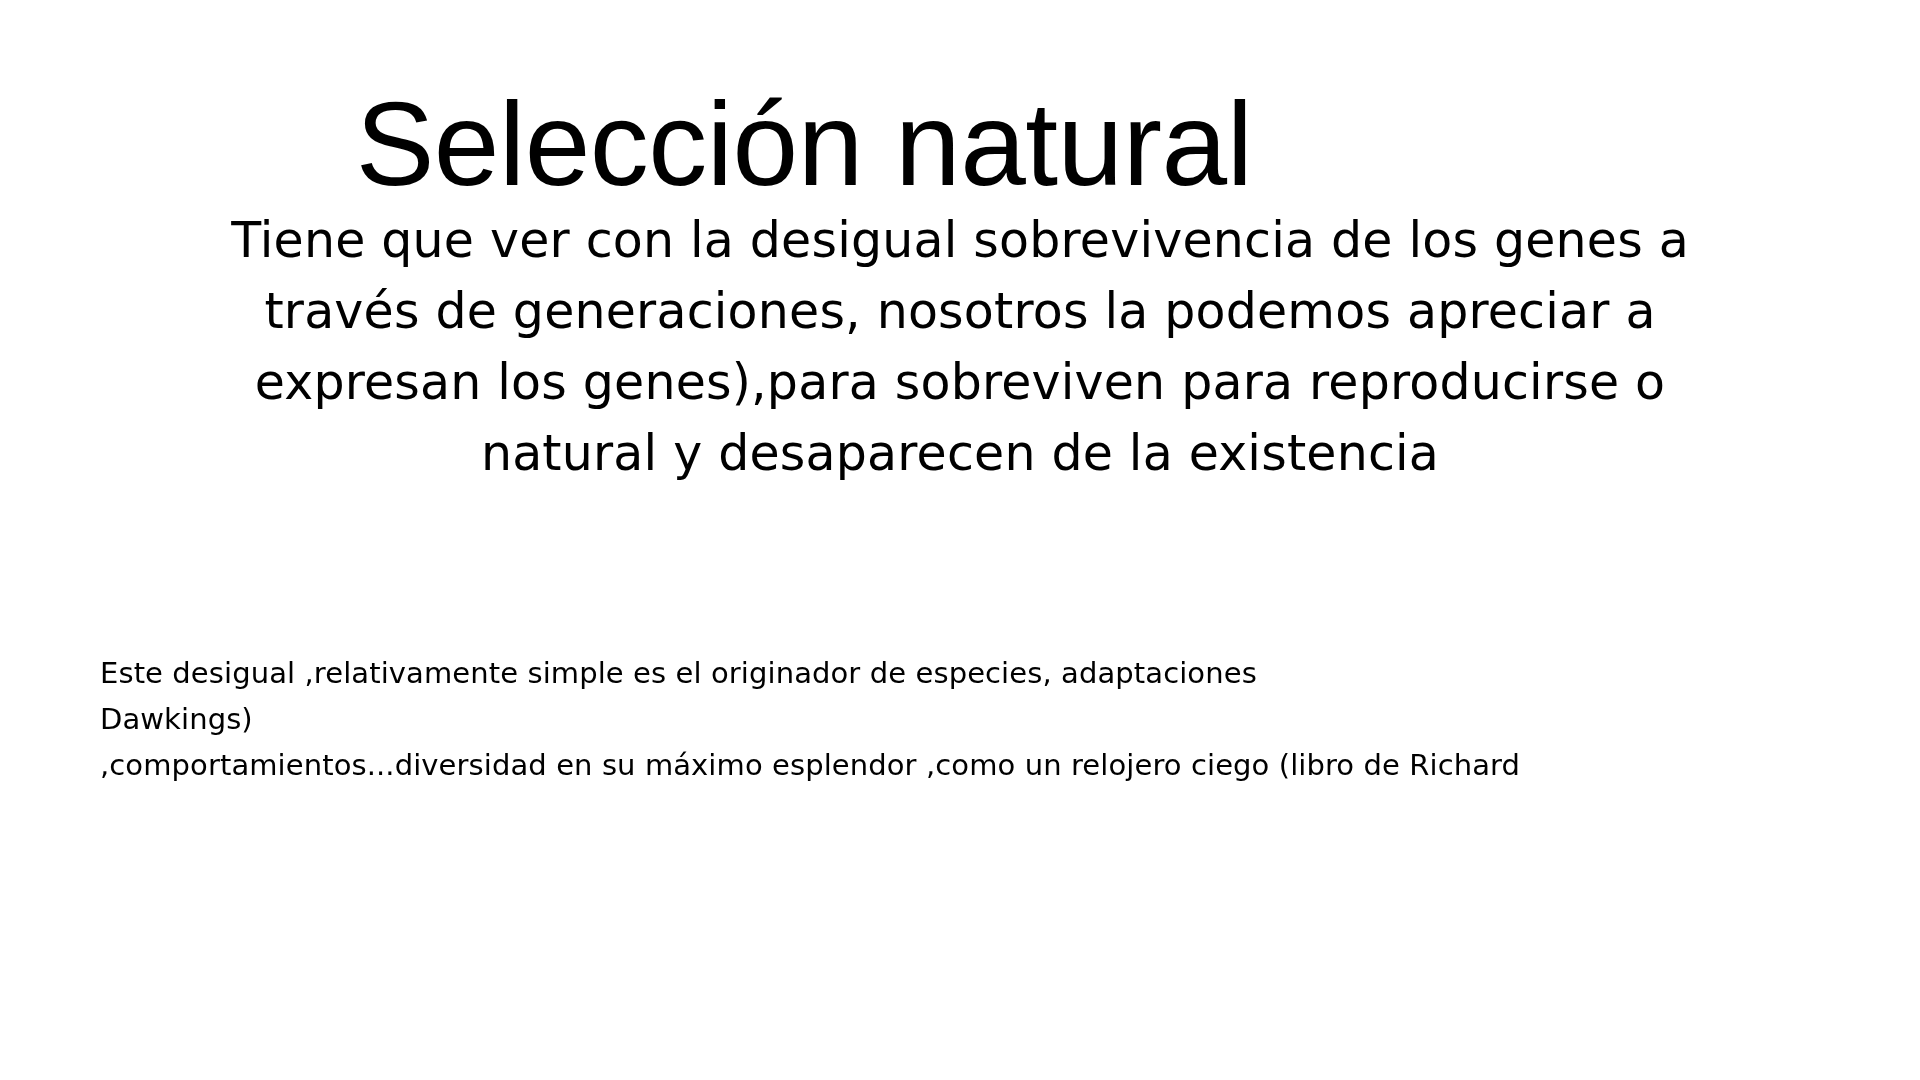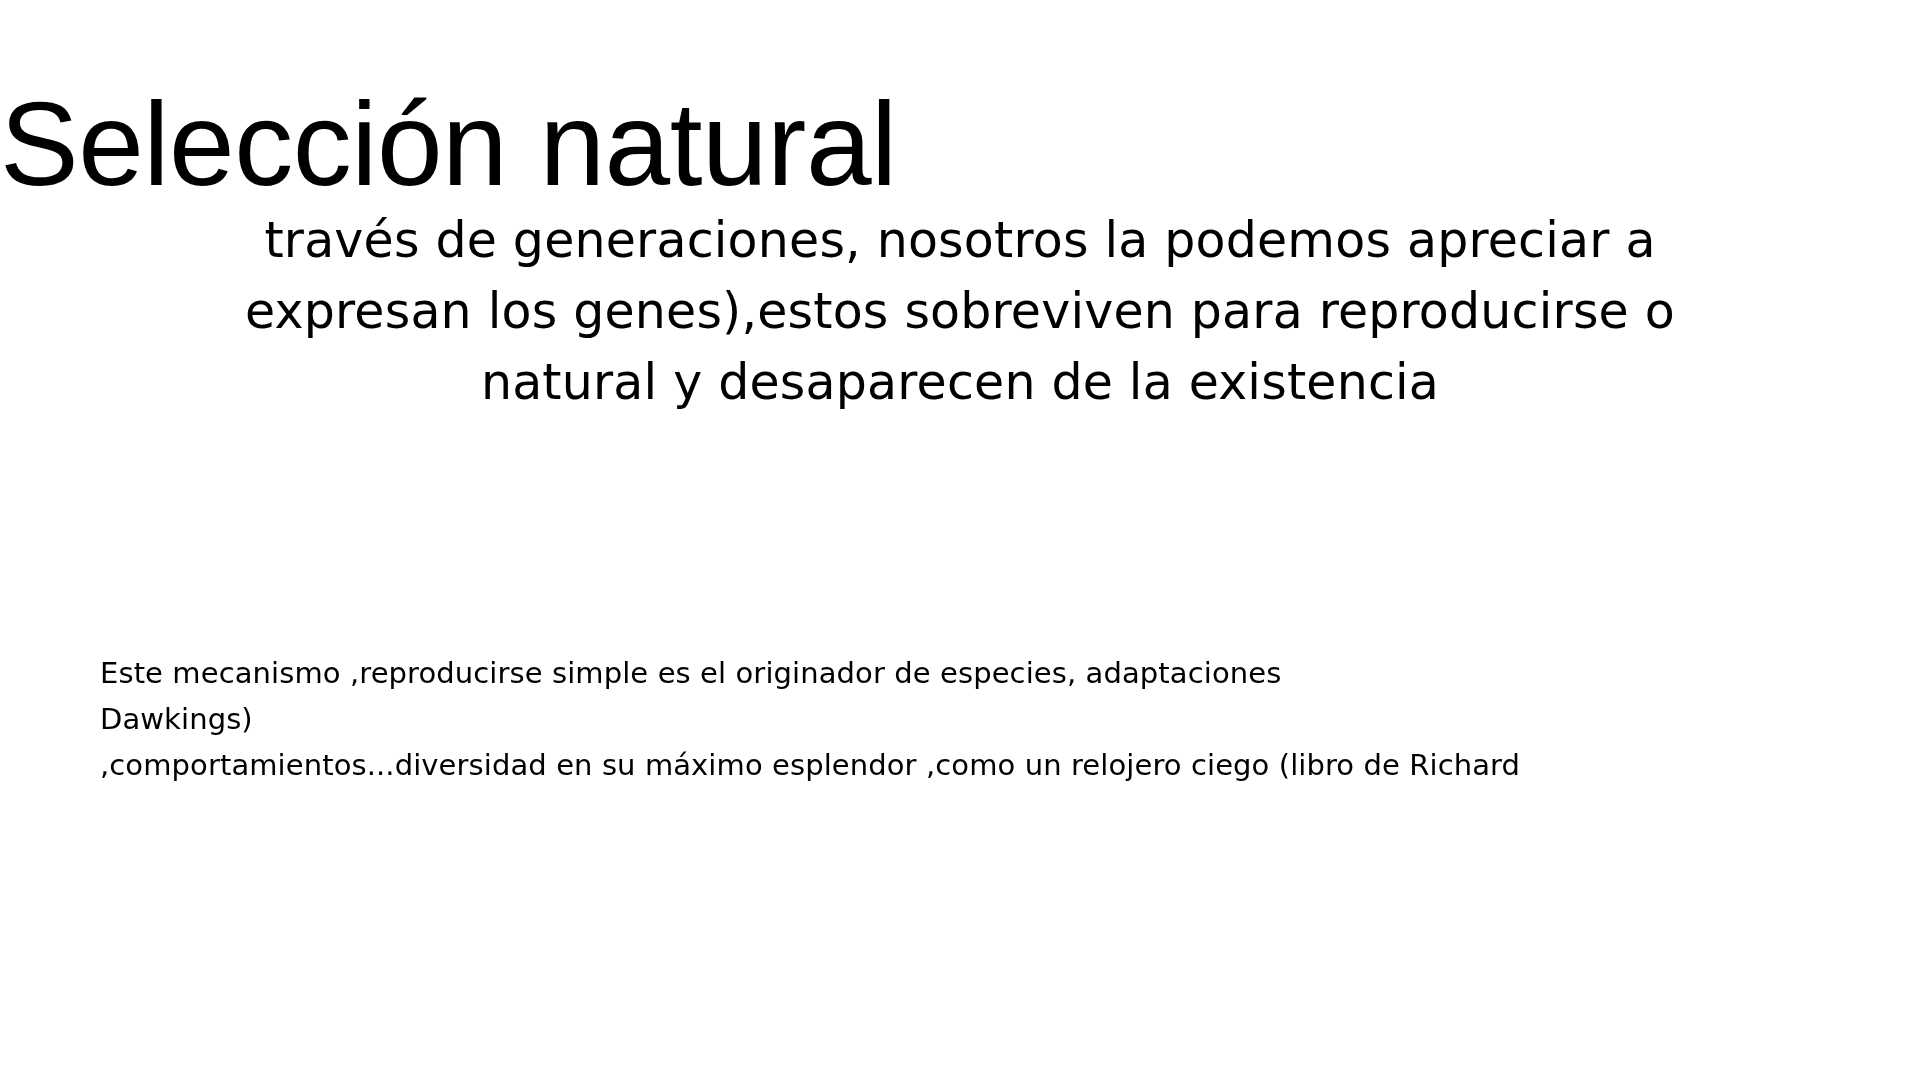--- a/index.html
+++ b/index.html
@@ -23,21 +23,21 @@
     background: #ffffff;
     box-sizing: border-box;
   }
 
   
   .slide-title {
     position: absolute;
     left: 0;
     top: 2px;
     width: 1608px;
-    text-align: left;
+    text-align: center;
     font-family: "Liberation Sans", sans-serif;
     font-weight: 400;
     font-size: 118px;
     line-height: 1.08;
     letter-spacing: -0.5px;
     color: #000000;
     white-space: nowrap;
   }
 
   
@@ -77,24 +77,25 @@
   }
 </style>
 </head>
 <body>
 
 <div class="slide">
 
   <h1 class="slide-title">Selección natural</h1>
 
   <div class="body-block">
+    <div class="body-line">Tiene que ver con la desigual sobrevivencia de los genes a</div>
     <div class="body-line">través de generaciones, nosotros la podemos apreciar a</div>
-    <div class="body-line">expresan los genes),estos sobreviven para reproducirse o</div>
+    <div class="body-line">expresan los genes),para sobreviven para reproducirse o</div>
     <div class="body-line">natural y desaparecen de la existencia</div>
   </div>
 
   <div class="note-block">
-    <div class="note-line">Este mecanismo ,reproducirse simple es el originador de especies, adaptaciones</div>
+    <div class="note-line">Este desigual ,relativamente simple es el originador de especies, adaptaciones</div>
     <div class="note-line">Dawkings)</div>
     <div class="note-line">,comportamientos...diversidad en su máximo esplendor ,como un relojero ciego (libro de Richard</div>
   </div>
 
 </div>
 
 </body></html>

